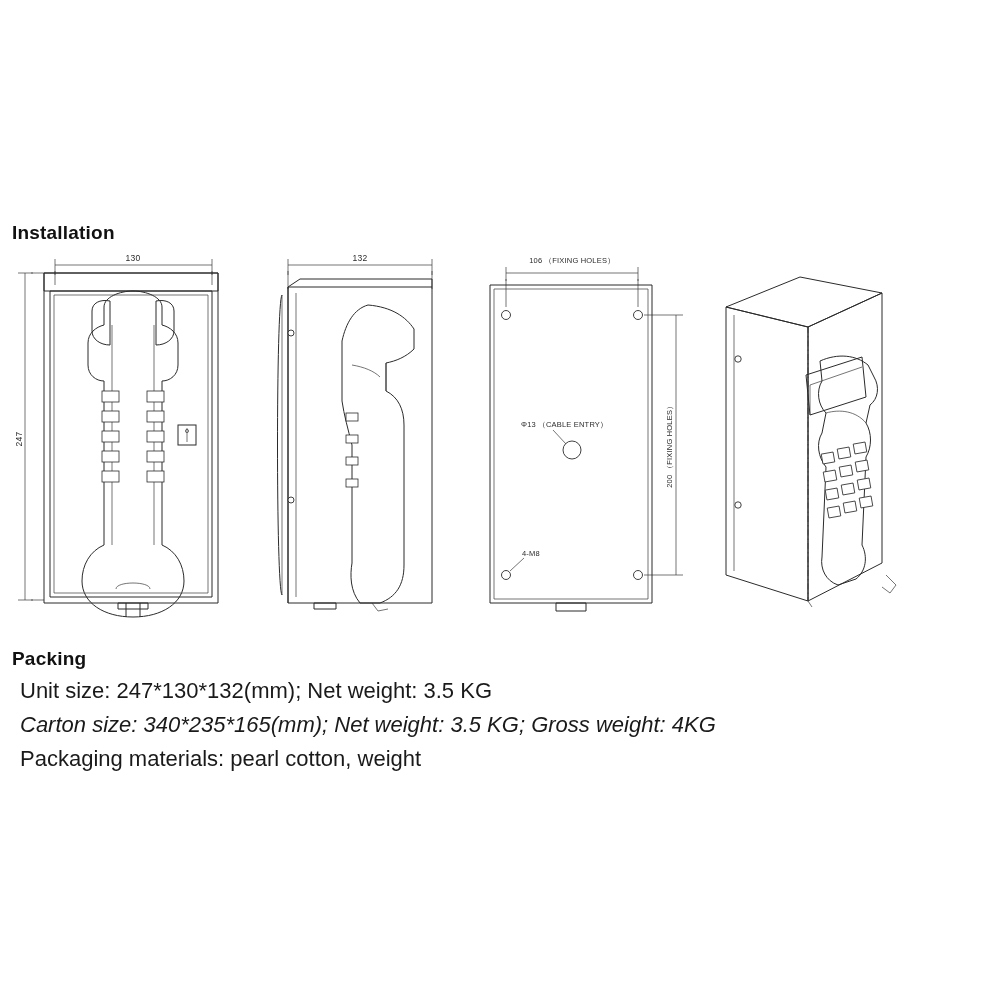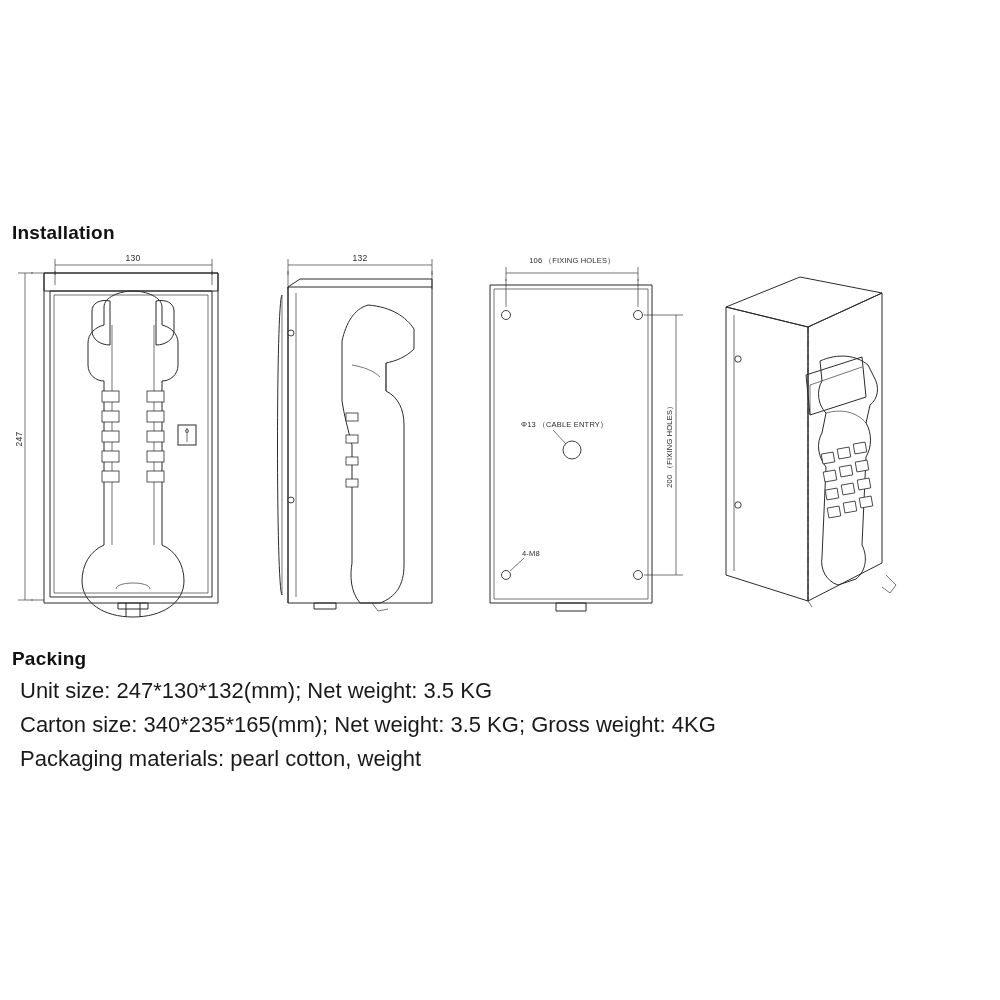--- a/index.html
+++ b/index.html
@@ -32,21 +32,21 @@
 
   .packing-line {
     position: absolute;
     left: 12px;
     font-size: 22px;
     color: #1a1a1a;
     white-space: nowrap;
     margin-left: 8px;
   }
   #packing-line-0 { top: 678px; }
-  #packing-line-1 { top: 712px; }
+  #packing-line-1 { top: 712px; font-style: italic; }
   #packing-line-2 { top: 746px; }
 
   .drawing-area {
     position: absolute;
     left: 0;
     top: 245px;
     width: 1000px;
     height: 385px;
   }
   svg { display: block; }

